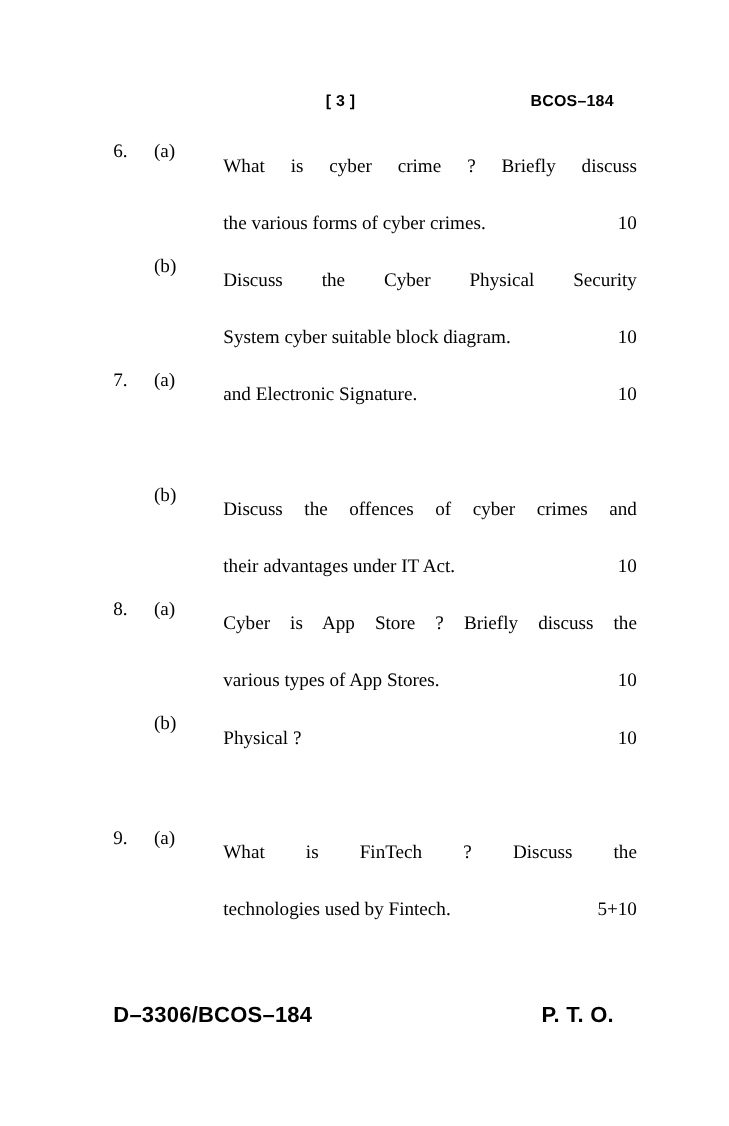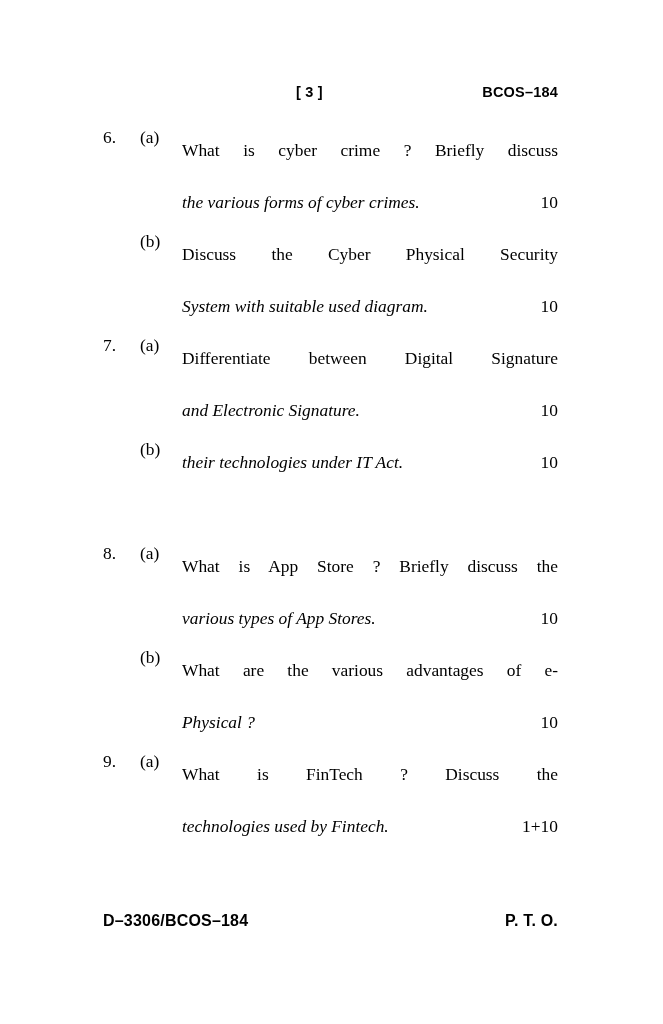--- a/index.html
+++ b/index.html
@@ -82,21 +82,21 @@
     left: 37px;
     top: 0;
     width: 34px;
     font-size: 17.4px;
     line-height: 26px;
     text-align: left;
     white-space: pre;
   }
 
   .qbody {
-    margin-left: 79px;
+    margin-left: 100px;
     width: 376px;
     font-size: 17.4px;
     line-height: 52px;
   }
 
   
   .qline {
     position: relative;
     width: 376px;
     height: 52px;
@@ -108,41 +108,40 @@
     text-align: justify;
     text-align-last: justify;
     white-space: normal;
     line-height: 52px;
   }
   .qline-flush .qtext {
     display: inline-block;
     text-align: center;
     white-space: pre;
     line-height: 52px;
-    font-style: italic;
   }
   .qmarks {
     position: absolute;
     right: 0;
     top: 0;
     line-height: 52px;
     text-align: center;
     white-space: pre;
   }
 
   
   .page-footer {
     position: absolute;
     left: 103px;
     top: 912px;
     width: 455px;
     height: 22px;
     font-family: "Liberation Sans", "DejaVu Sans", sans-serif;
     font-weight: bold;
-    font-size: 16px;
+    font-size: 20px;
     letter-spacing: 0.2px;
   }
   .footer-code {
     position: absolute;
     left: 0;
     top: 0;
     text-align: left;
     white-space: pre;
   }
   .footer-pto {
@@ -173,66 +172,63 @@
           </div>
           <div class="qline qline-flush"><span class="qtext">the various forms of cyber crimes.</span><span class="qmarks">10</span></div>
         </div>
       </div>
       <div class="qpart" style="height: 104px;">
         <div class="qlabel">(b)</div>
         <div class="qbody">
           <div class="qline qline-justify">
             <span class="qtext">Discuss the Cyber Physical Security</span>
           </div>
-          <div class="qline qline-flush"><span class="qtext">System with suitable used diagram.</span><span class="qmarks">10</span></div>
+          <div class="qline qline-flush"><span class="qtext">System cyber suitable block diagram.</span><span class="qmarks">10</span></div>
         </div>
       </div>
       <div class="qpart" style="height: 104px;">
         <div class="qnum">7.</div>
         <div class="qlabel">(a)</div>
         <div class="qbody">
-          <div class="qline qline-justify">
-            <span class="qtext">Differentiate between Digital Signature</span>
-          </div>
           <div class="qline qline-flush"><span class="qtext">and Electronic Signature.</span><span class="qmarks">10</span></div>
         </div>
       </div>
       <div class="qpart" style="height: 104px;">
         <div class="qlabel">(b)</div>
         <div class="qbody">
-          <div class="qline qline-flush"><span class="qtext">their technologies under IT Act.</span><span class="qmarks">10</span></div>
+          <div class="qline qline-justify">
+            <span class="qtext">Discuss the offences of cyber crimes and</span>
+          </div>
+          <div class="qline qline-flush"><span class="qtext">their advantages under IT Act.</span><span class="qmarks">10</span></div>
         </div>
       </div>
       <div class="qpart" style="height: 104px;">
         <div class="qnum">8.</div>
         <div class="qlabel">(a)</div>
         <div class="qbody">
           <div class="qline qline-justify">
-            <span class="qtext">What is App Store ? Briefly discuss the</span>
+            <span class="qtext">Cyber is App Store ? Briefly discuss the</span>
           </div>
           <div class="qline qline-flush"><span class="qtext">various types of App Stores.</span><span class="qmarks">10</span></div>
         </div>
       </div>
       <div class="qpart" style="height: 104px;">
         <div class="qlabel">(b)</div>
         <div class="qbody">
-          <div class="qline qline-justify">
-            <span class="qtext">What are the various advantages of e-</span>
-          </div>
           <div class="qline qline-flush"><span class="qtext">Physical ?</span><span class="qmarks">10</span></div>
         </div>
       </div>
       <div class="qpart" style="height: 104px;">
         <div class="qnum">9.</div>
         <div class="qlabel">(a)</div>
         <div class="qbody">
           <div class="qline qline-justify">
             <span class="qtext">What is FinTech ? Discuss the</span>
           </div>
-          <div class="qline qline-flush"><span class="qtext">technologies used by Fintech.</span><span class="qmarks">1+10</span></div>
+          <div class="qline qline-flush"><span class="qtext">technologies used by Fintech.</span><span class="qmarks">5+10</span></div>
         </div>
       </div>
     </div>
 
   <div class="page-footer">
     <span class="footer-code">D–3306/BCOS–184</span>
     <span class="footer-pto">P. T. O.</span>
   </div>
 
 </div>

